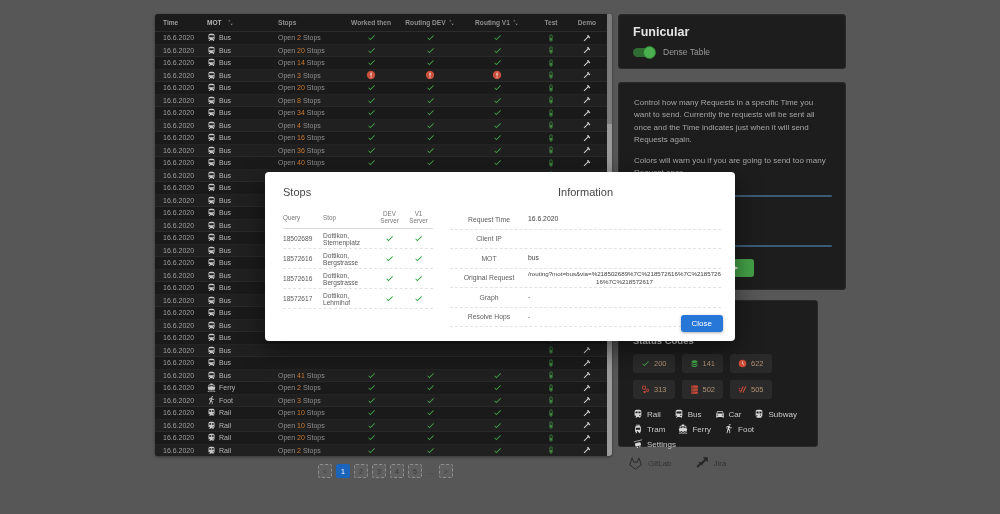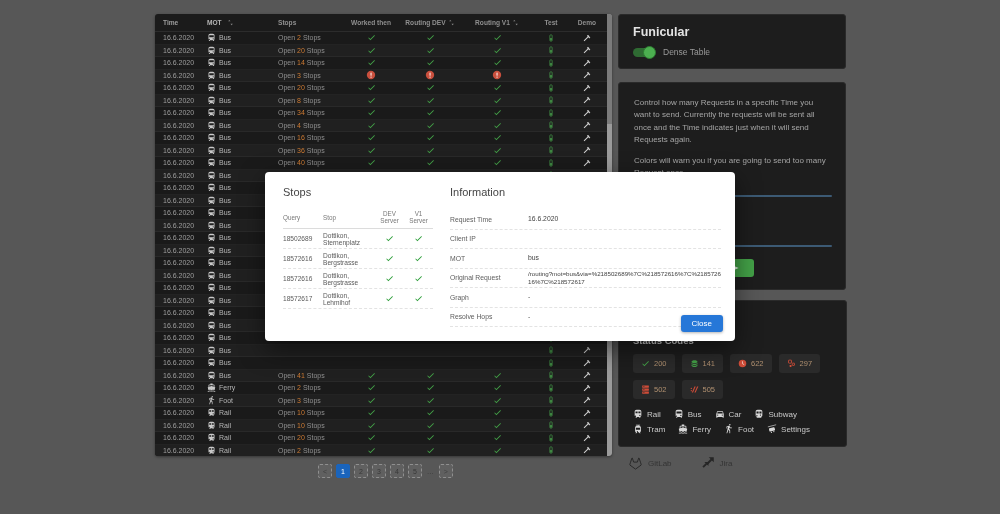--- a/index.html
+++ b/index.html
@@ -47,38 +47,38 @@
 
   .rrl-card{left:618px;top:82px;width:228px;height:208px;padding:14px 15px;}
   .rrl-title{font-size:12.5px;font-weight:bold;color:#e8e8e8;margin-bottom:7px;}
   .rrl-text{font-size:8px;line-height:1.55;color:#a5a5a5;margin-bottom:8px;}
   .rrl-sub{font-size:9px;font-weight:bold;color:#b5b5b5;margin-top:10px;}
   .slider{position:absolute;left:15px;width:198px;height:2px;background:#3c5a74;border-radius:1px;}
   .slider-1{top:112px;}
   .slider-2{top:162px;}
   .send-btn{position:absolute;left:95px;top:176px;width:40px;height:18px;background:#43a047;border-radius:3px;display:flex;align-items:center;justify-content:center;color:#eaf5ea;cursor:pointer;}
 
-  .status-card{left:618px;top:300px;width:229px;height:147px;padding:34px 14px 10px 14px;}
+  .status-card{left:618px;top:300px;width:200px;height:147px;padding:34px 14px 10px 14px;}
   .status-title{font-size:9.5px;font-weight:bold;color:#cfcfcf;margin-bottom:8px;}
   .chips{display:flex;flex-wrap:wrap;gap:7px;margin-bottom:10px;}
   .chip{display:flex;align-items:center;gap:4px;background:#2a2a2a;border-radius:3px;padding:3px 8px;height:13px;font-size:7.5px;color:#b09070;}
   .modes-title{font-size:9.5px;font-weight:bold;color:#cfcfcf;margin:4px 0 7px 0;}
   .modes{display:flex;flex-wrap:wrap;gap:5px 13px;}
   .mode-item{display:flex;align-items:center;gap:4px;font-size:8px;color:#c9c9c9;}
   .mode-item .icon{color:#d8d8d8;}
 
   
-  .footer-links{position:absolute;left:628px;top:456px;display:flex;align-items:center;gap:28px;}
+  .footer-links{position:absolute;left:628px;top:456px;display:flex;align-items:center;gap:22px;}
   .flink{display:flex;align-items:center;gap:5px;font-size:8px;color:#343434;cursor:pointer;}
   .flink .icon{color:#262626;}
 
   
   .modal{position:absolute;left:265px;top:172px;width:470px;height:169px;background:#ffffff;border-radius:4px;box-shadow:0 8px 24px rgba(0,0,0,.5);box-sizing:border-box;padding:14px 14px 10px 18px;display:flex;}
   .modal-left{width:165px;flex:none;}
-  .modal-right{flex:1;padding-left:2px;}
+  .modal-right{flex:1;padding-left:2px;text-align:center;}
   .modal-h{font-size:11px;color:#454545;margin-bottom:12px;}
   .stops-table{width:150px;}
   .stops-hrow,.stops-row{display:grid;grid-template-columns:40px 52px 29px 29px;align-items:center;}
   .stops-hrow{font-size:6.3px;color:#787878;padding-bottom:4px;border-bottom:1px solid #dcdcdc;}
   .stops-row{font-size:6.6px;color:#5a5a5a;min-height:19px;border-bottom:1px dashed #e3e3e3;}
   .stops-row .ck{text-align:center;}
   .info-rows{margin-top:2px;}
   .info-row{display:flex;align-items:center;min-height:18.5px;border-bottom:1px dashed #e3e3e3;}
   .info-label{width:78px;flex:none;font-size:6.8px;color:#5d5d5d;}
   .info-value{font-size:6.8px;color:#424242;word-break:break-all;line-height:1.2;}
@@ -1325,21 +1325,21 @@
           <span>622</span>
         </div>
         <div class="chip">
           <span class="icon " style="color:#cf4c38">
             <svg width="9" height="9" viewBox="0 0 24 24">
               <rect x="4" y="3" width="8" height="8" rx="1" fill="none" stroke="currentColor" stroke-width="2.2"></rect>
               <rect x="14" y="11" width="6" height="6" rx="1" fill="none" stroke="currentColor" stroke-width="2.2"></rect>
               <rect x="7" y="16" width="5" height="5" rx="1" fill="currentColor"></rect>
             </svg>
           </span>
-          <span>297</span>
+          <span>313</span>
         </div>
         <div class="chip">
           <span class="icon " style="color:#cf4c38">
             <svg width="9" height="9" viewBox="0 0 24 24">
               <path d="M4 1h16a1 1 0 011 1v4a1 1 0 01-1 1H4a1 1 0 01-1-1V2a1 1 0 011-1m0 8h16a1 1 0 011 1v4a1 1 0 01-1 1H4a1 1 0 01-1-1v-4a1 1 0 011-1m0 8h16a1 1 0 011 1v4a1 1 0 01-1 1H4a1 1 0 01-1-1v-4a1 1 0 011-1M9 5h1V3H9v2m0 8h1v-2H9v2m0 8h1v-2H9v2M5 3v2h2V3H5m0 8v2h2v-2H5m0 8v2h2v-2H5z" fill="currentColor"></path>
             </svg>
           </span>
           <span>502</span>
         </div>
         <div class="chip">

